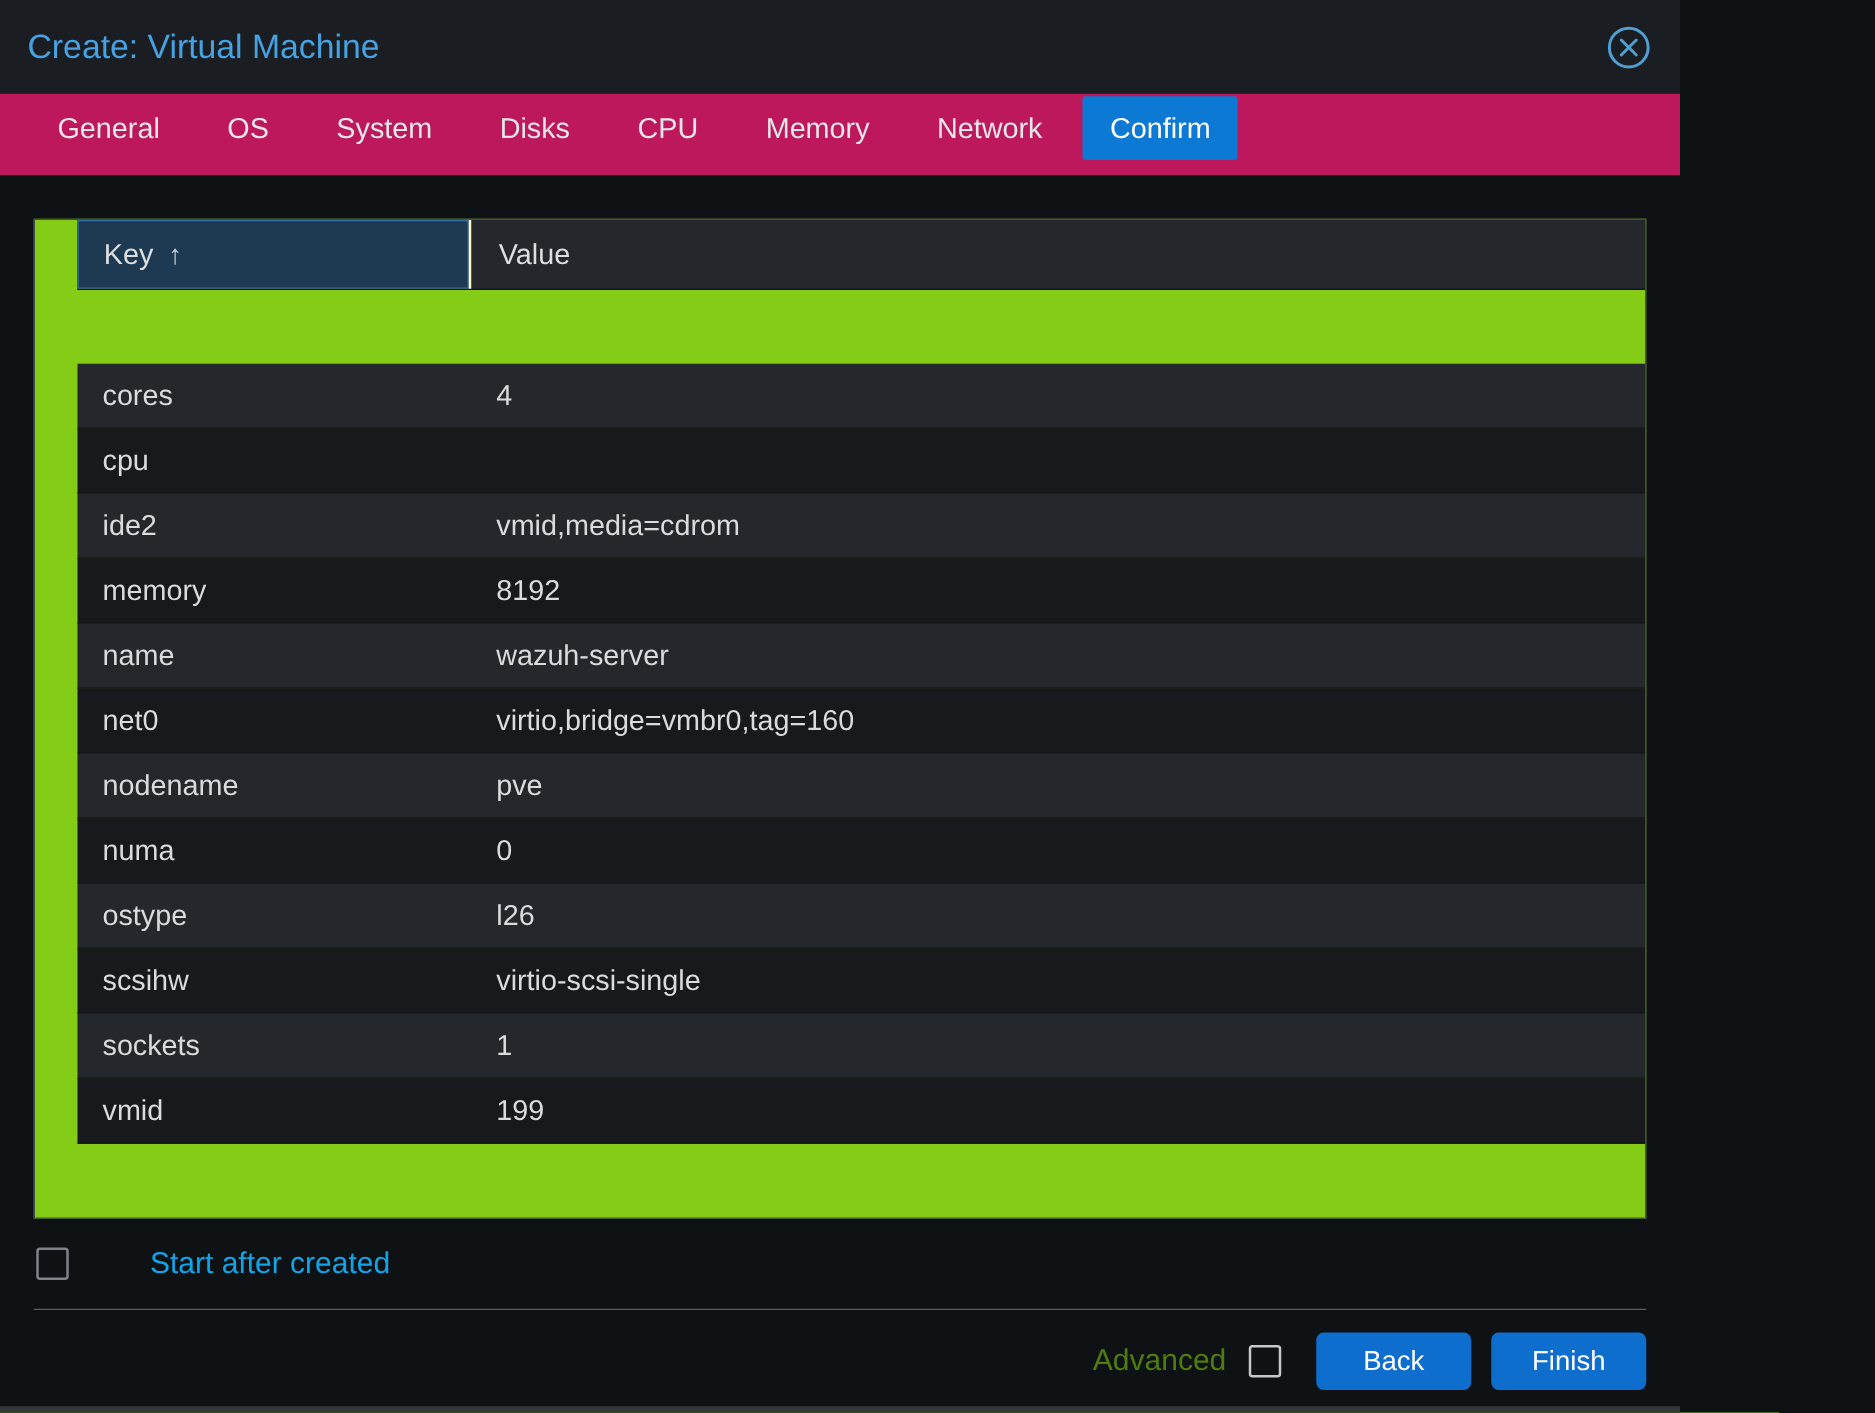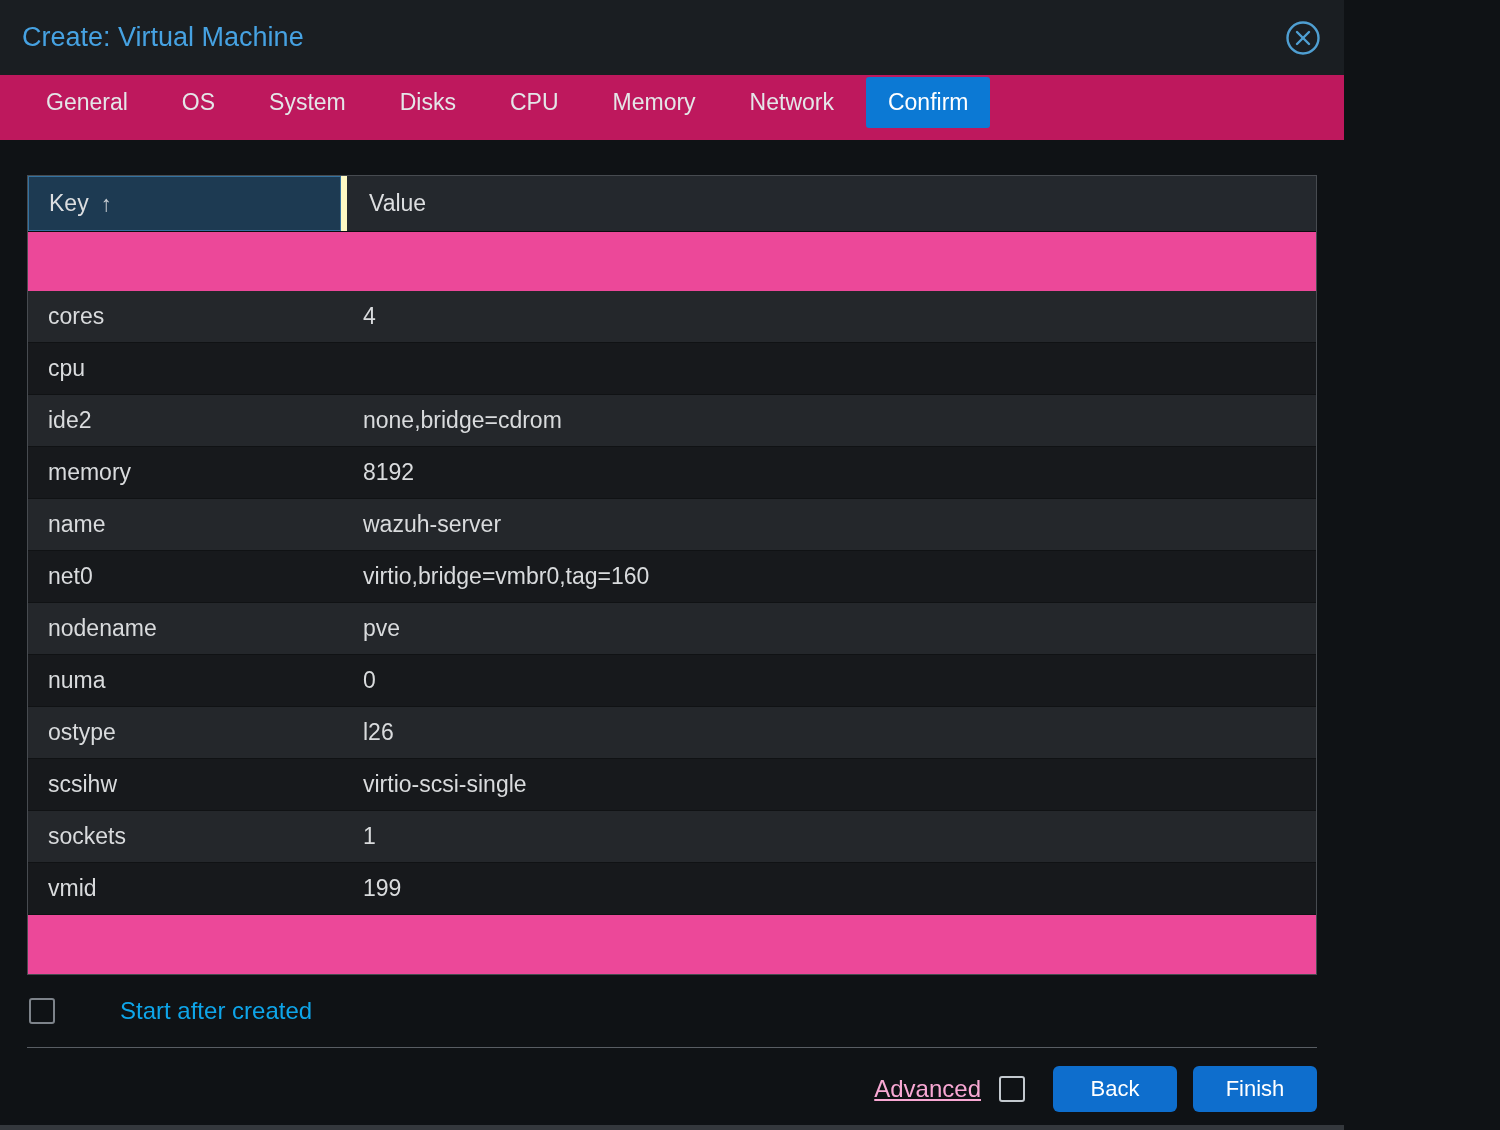--- a/index.html
+++ b/index.html
@@ -38,32 +38,33 @@
     padding: 12px 22px; border-radius: 3px;
     cursor: pointer; white-space: nowrap;
   }
   .tab.active { background: #0c79d4; color: #ffffff; }
   
   .content { flex: 1; padding: 35px 27px 0 27px; display: flex; flex-direction: column; }
   .grid-panel {
     border: 1px solid #474b50;
     height: 800px; flex: 0 0 800px;
     display: flex; flex-direction: column;
-    background: #ec4899;
+    background: #84cc16;
     overflow: hidden;
+    padding-left: 34px;
   }
   .thead { display: flex; height: 56px; flex: 0 0 56px; background: #24282d; border-bottom: 1px solid #0b0d0f; }
   .th { display: flex; align-items: center; font-size: 23px; color: #dcdee0; }
   .th.key {
     width: 313px; flex: 0 0 313px;
     background: #1d3a52;
     border: 1px solid #33719f;
     padding-left: 20px;
   }
-  .th.value { flex: 1; padding-left: 22px; border-left: 6px solid #fef9c3; }
+  .th.value { flex: 1; padding-left: 22px; border-left: 2px solid #fef9c3; }
   .sort-arrow { margin-left: 12px; font-size: 22px; color: #c9ced3; }
   .tbody { flex: 1; display: flex; flex-direction: column; justify-content: center; }
   .trow { display: flex; height: 52px; flex: 0 0 52px; border-bottom: 1px solid #101214; cursor: default; }
   .trow.even { background: #24272b; }
   .trow.odd { background: #17191c; }
   .cell { display: flex; align-items: center; font-size: 23px; color: #d9dbdd; }
   .cell.key { width: 313px; flex: 0 0 313px; padding-left: 20px; }
   .cell.value { flex: 1; padding-left: 22px; }
   
   .start-row {
@@ -81,21 +82,21 @@
     cursor: pointer;
     flex: 0 0 26px;
   }
   .chk-label { font-size: 24px; color: #0ea5e9; margin-left: 48px; }
   
   .footer {
     height: 82px; flex: 0 0 82px;
     display: flex; align-items: center; justify-content: flex-end;
     gap: 16px; padding-right: 27px;
   }
-  .adv-label { font-size: 24px; color: #f9a8d4; margin-right: 2px; text-decoration: underline; }
+  .adv-label { font-size: 24px; color: #4d7c0f; margin-right: 2px; }
   .checkbox.light { border-color: #c3c9cf; margin-right: 12px; }
   .btn {
     background: #0e6ecd; color: #ffffff;
     border: none; border-radius: 6px;
     font-family: "Liberation Sans", sans-serif;
     font-size: 22px;
     height: 46px; min-width: 124px;
     padding: 0 30px;
     cursor: pointer;
   }
@@ -141,21 +142,21 @@
       <div class="tbody">
           <div class="trow even">
             <div class="cell key">cores</div>
             <div class="cell value">4</div>
           </div>
           <div class="trow odd">
             <div class="cell key">cpu</div>
           </div>
           <div class="trow even">
             <div class="cell key">ide2</div>
-            <div class="cell value">none,bridge=cdrom</div>
+            <div class="cell value">vmid,media=cdrom</div>
           </div>
           <div class="trow odd">
             <div class="cell key">memory</div>
             <div class="cell value">8192</div>
           </div>
           <div class="trow even">
             <div class="cell key">name</div>
             <div class="cell value">wazuh-server</div>
           </div>
           <div class="trow odd">

